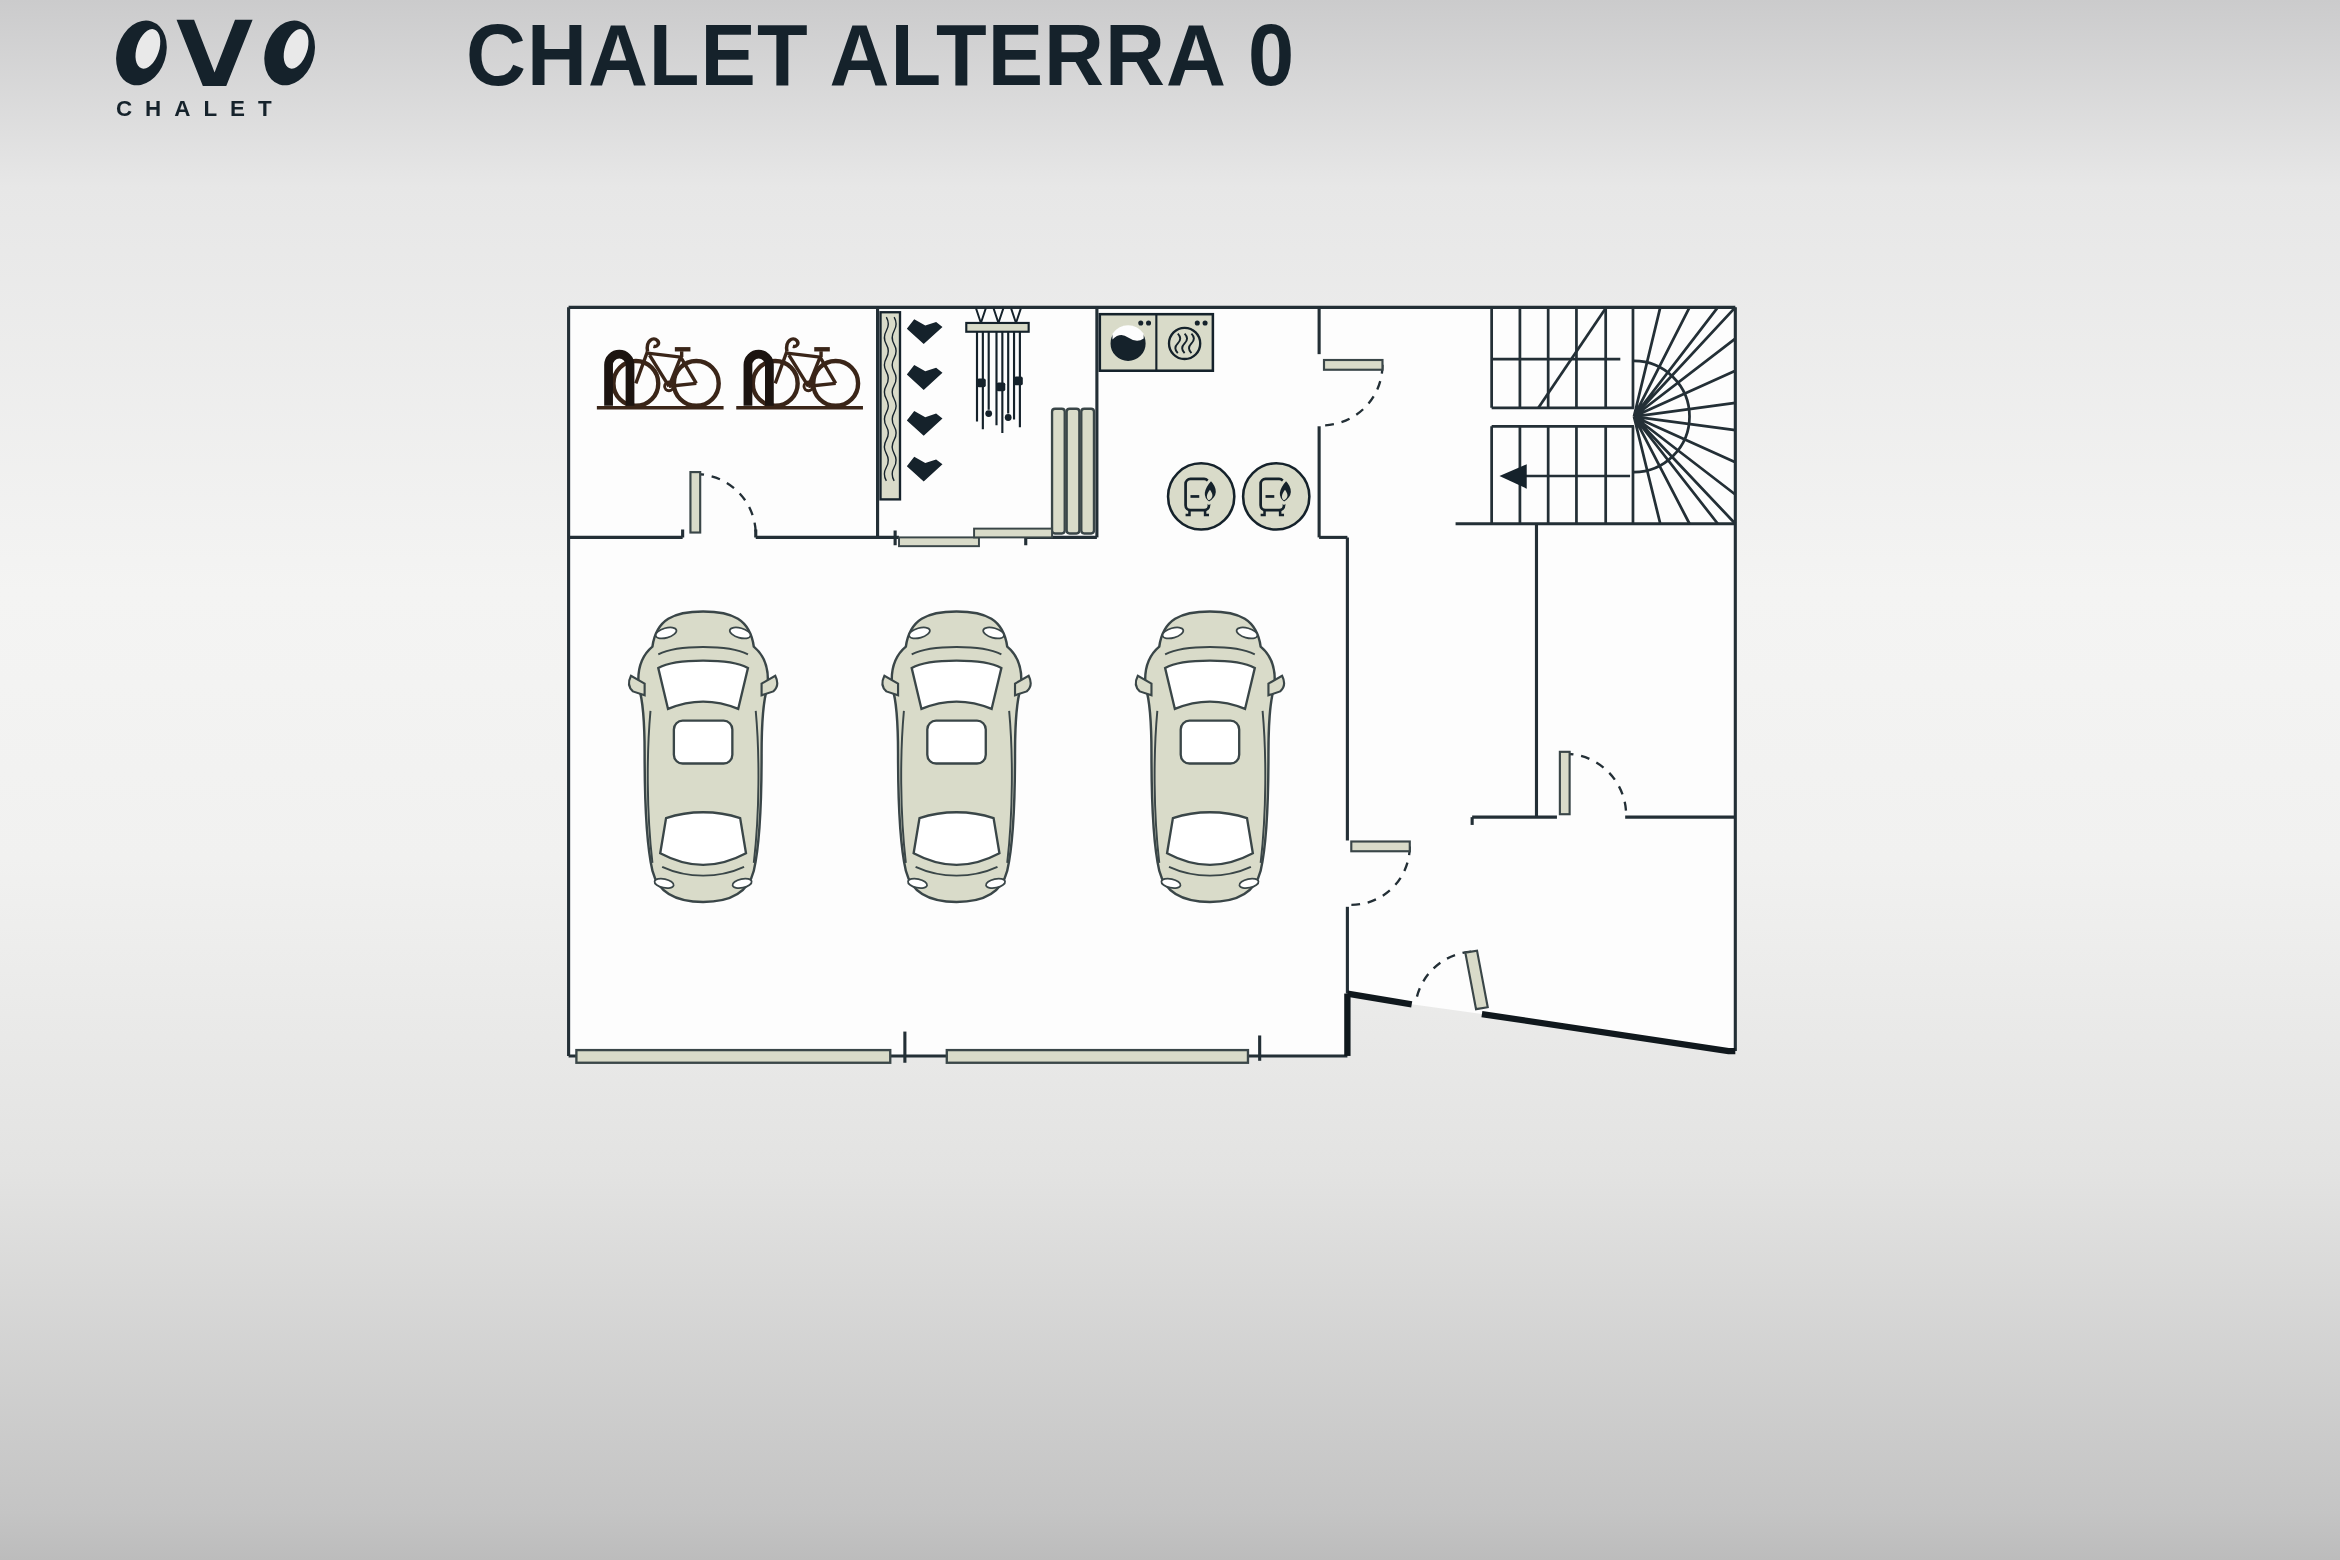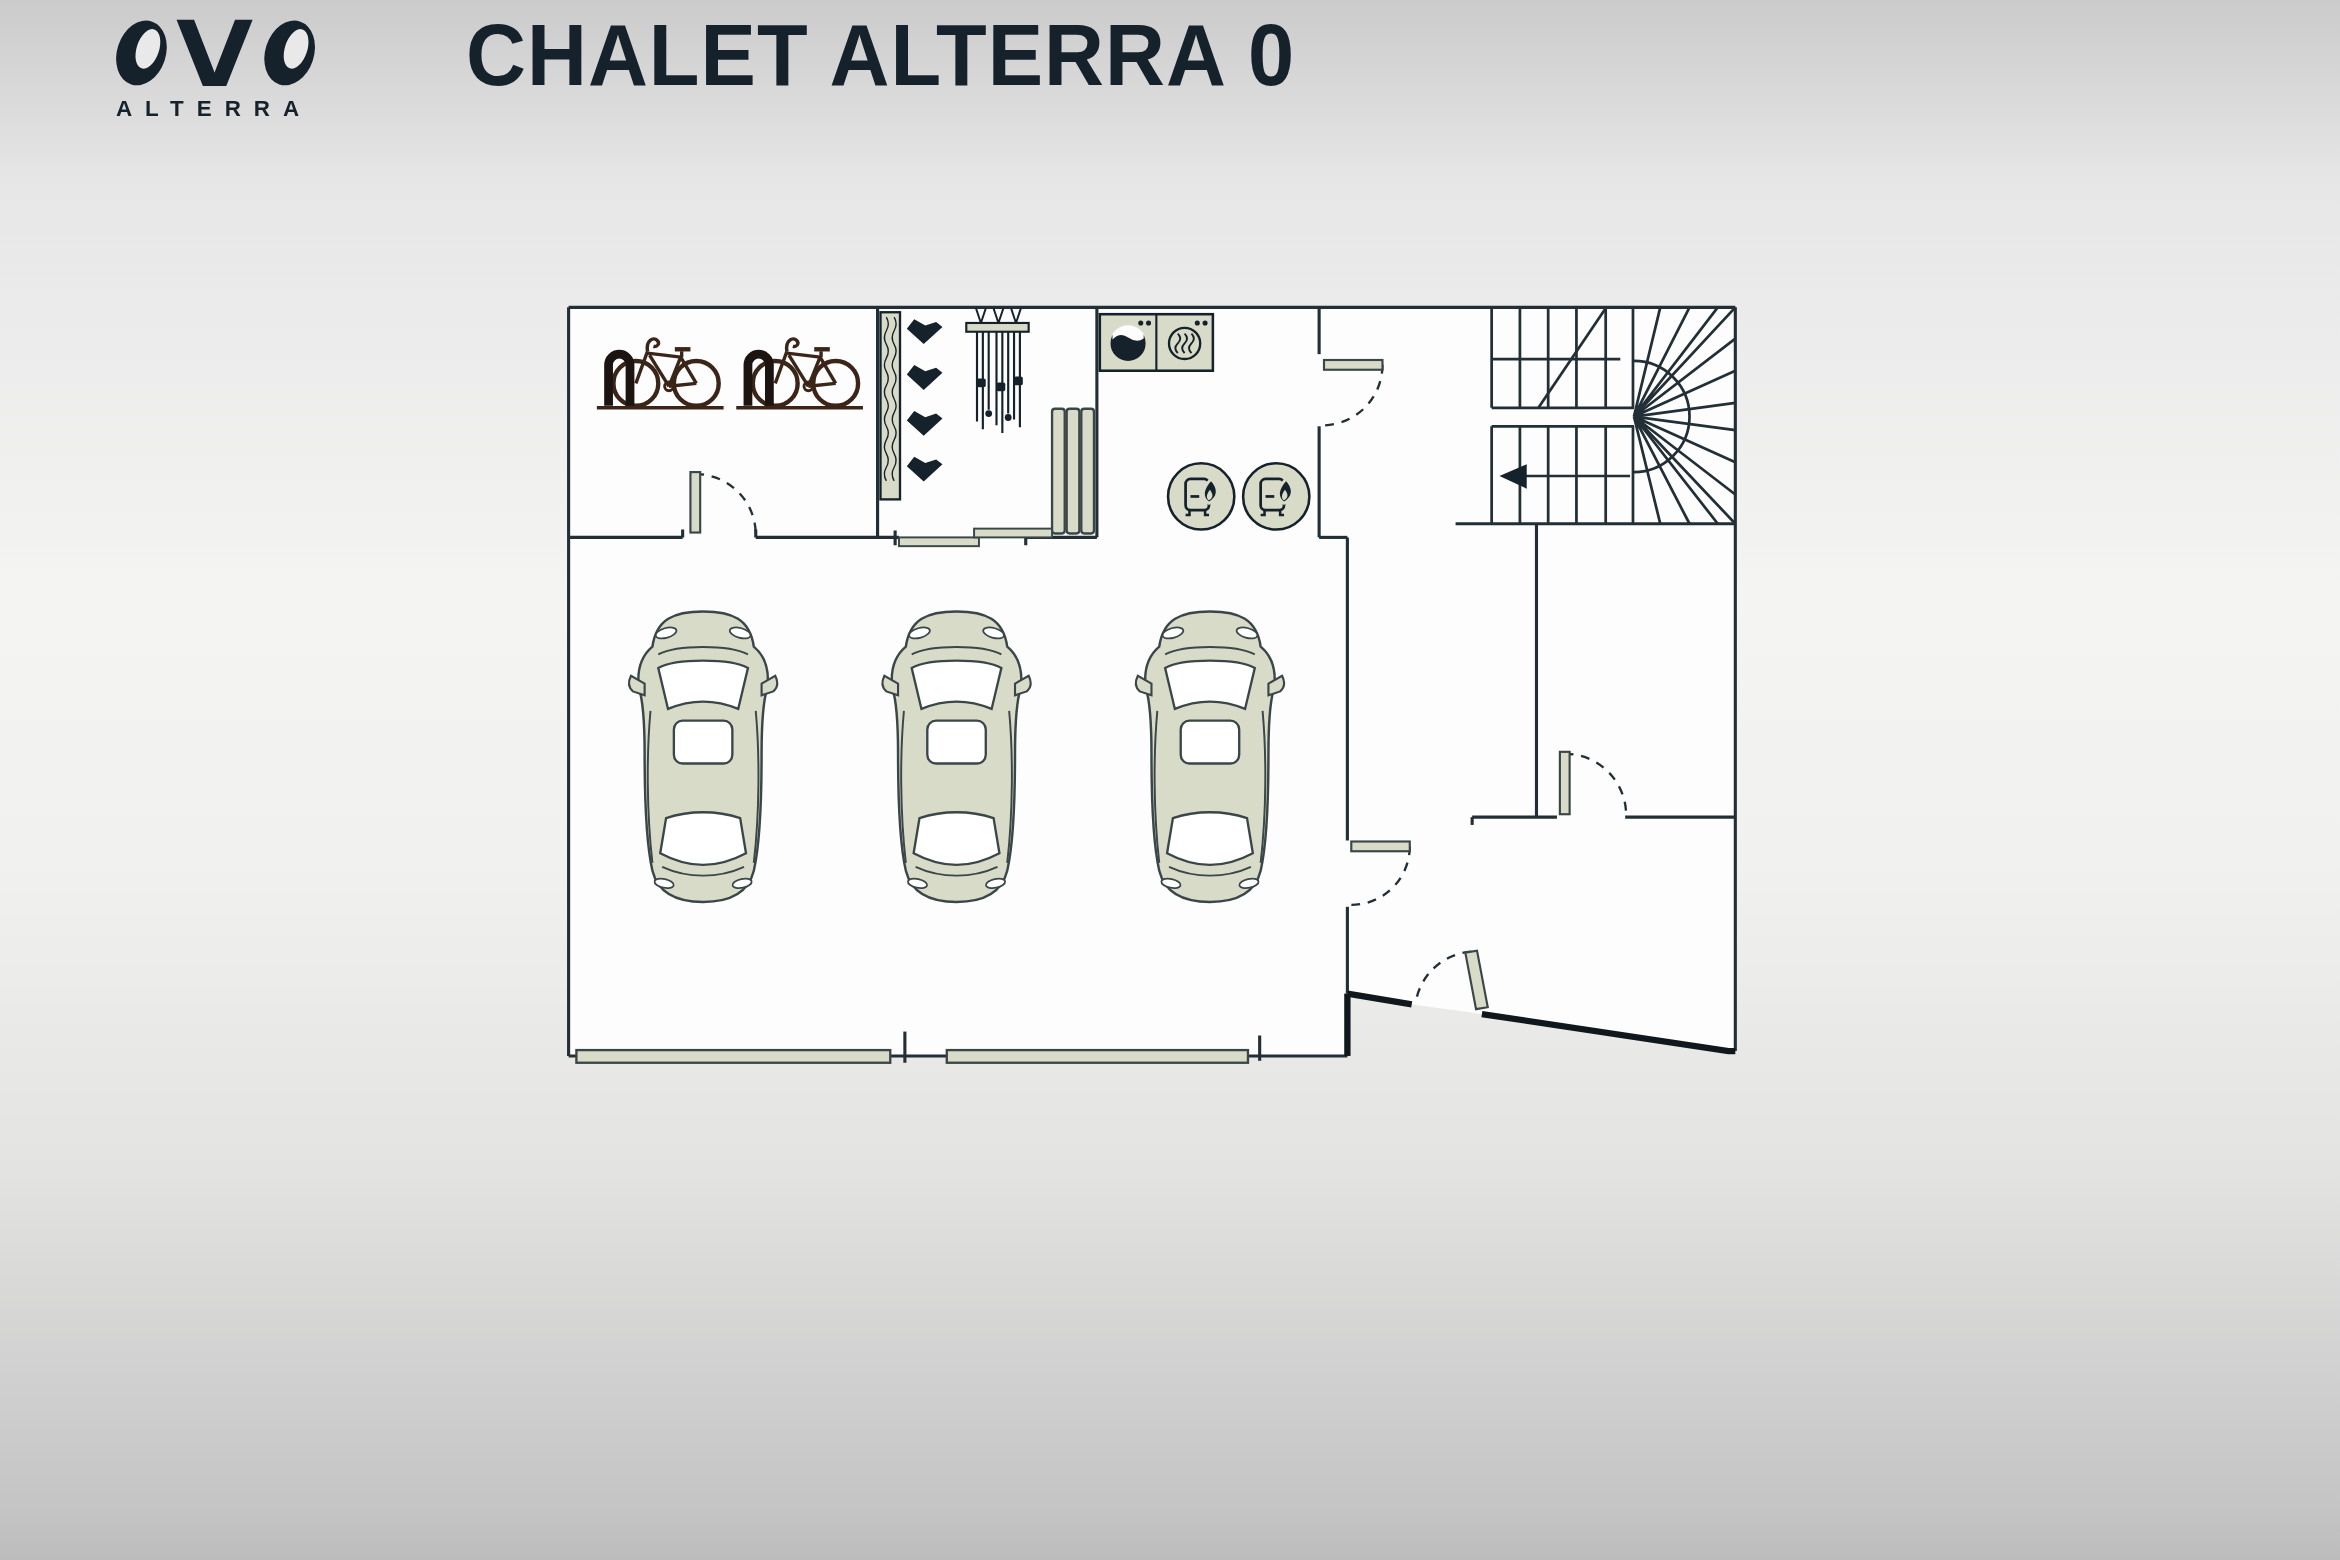--- a/index.html
+++ b/index.html
@@ -33,21 +33,21 @@
         <ellipse rx="25" ry="34" fill="#15222b"></ellipse>
         <ellipse cx="5" cy="-6" rx="11.5" ry="21" fill="#e9e9e9"></ellipse>
       </g>
       <path d="M66,8 L84,8 L105,62 L126,8 L144,8 L117,76 L93,76 Z" fill="#15222b"></path>
       <g transform="translate(182,42) rotate(18)">
         <ellipse rx="25" ry="34" fill="#15222b"></ellipse>
         <ellipse cx="5" cy="-6" rx="11.5" ry="21" fill="#e9e9e9"></ellipse>
       </g>
     </svg>
   </span>
-  <span class="logo-sub">ALTERRA</span>
+  <span class="logo-sub">CHALET</span>
 </div>
 
 <h1 class="page-title">CHALET ALTERRA 0</h1>
 
 <div class="plan-wrap">
 <svg width="1229" height="809" viewBox="550 290 1260 830">
 
   <defs>
 
     <g id="car">

